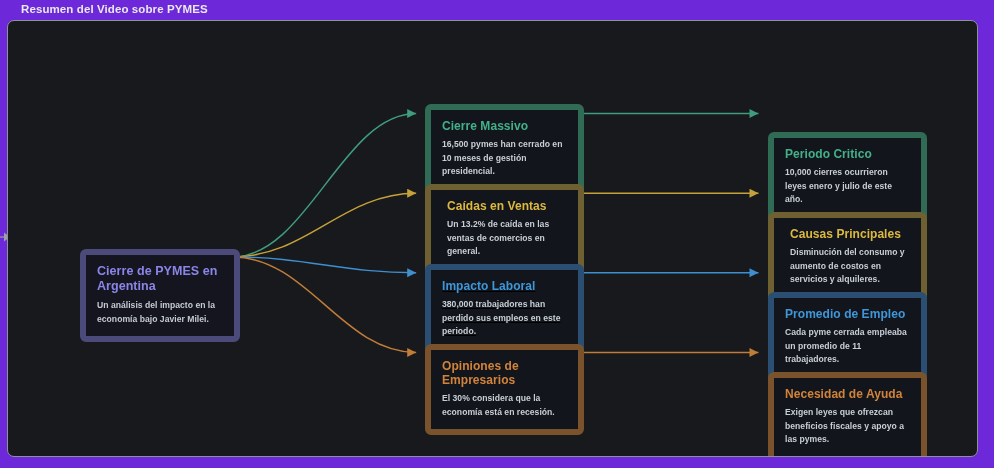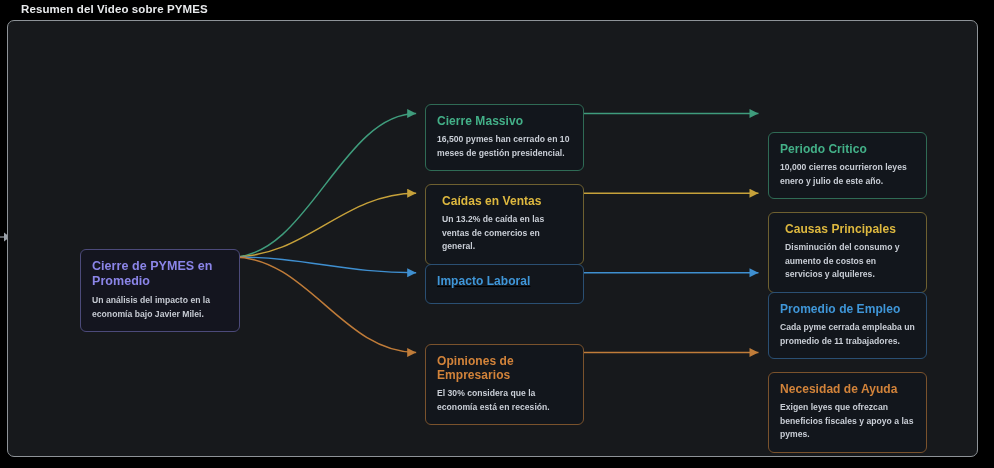--- a/index.html
+++ b/index.html
@@ -9,21 +9,21 @@
     width: 994px;
     height: 468px;
     overflow: hidden;
     font-family: "Liberation Sans", sans-serif;
   }
 
   #app {
     position: relative;
     width: 994px;
     height: 468px;
-    background: #000000;
+    background: #6d28d9;
   }
 
   
   .page-title {
     position: absolute;
     left: 21px;
     top: 3px;
     font-size: 11.5px;
     font-weight: bold;
     color: #e8eaec;
@@ -61,21 +61,21 @@
     top: 231px;
     width: 14px;
     height: 12px;
   }
 
   
   .node {
     position: absolute;
     box-sizing: border-box;
     background: #12161c;
-    border: 1px solid #b91c1c;
+    border: 6px solid #b91c1c;
     border-radius: 6px;
     padding: 9px 11px 10px 11px;
     overflow: hidden;
   }
 
   .node-title {
     font-size: 12px;
     font-weight: bold;
     line-height: 14px;
     margin: 0 0 5px 0;
@@ -164,36 +164,37 @@
       <path d="M225,237 C300,237 335,253 409,253" fill="none" stroke="#3f8fd0" stroke-width="1.5" marker-end="url(#ah-blue)"></path>
       <path d="M225,237 C300,237 335,333 409,333" fill="none" stroke="#c07c39" stroke-width="1.5" marker-end="url(#ah-orange)"></path>
 
       <path d="M570,93 L752,93" fill="none" stroke="#3f9c7c" stroke-width="1.5" marker-end="url(#ah-green)"></path>
       <path d="M570,173 L752,173" fill="none" stroke="#c6a13a" stroke-width="1.5" marker-end="url(#ah-yellow)"></path>
       <path d="M570,253 L752,253" fill="none" stroke="#3f8fd0" stroke-width="1.5" marker-end="url(#ah-blue)"></path>
       <path d="M570,333 L752,333" fill="none" stroke="#c07c39" stroke-width="1.5" marker-end="url(#ah-orange)"></path>
     </svg>
 
     <div class="node node-root">
-      <div class="node-title">Cierre de PYMES en Promedio</div>
+      <div class="node-title">Cierre de PYMES en Argentina</div>
       <div class="node-desc">Un análisis del impacto en la economía bajo Javier Milei.</div>
     </div>
 
     <div class="node node-mid node-mid-0 node-h-green">
       <div class="node-title">Cierre Massivo</div>
       <div class="node-desc">16,500 pymes han cerrado en 10 meses de gestión presidencial.</div>
     </div>
 
     <div class="node node-mid node-mid-1 node-h-yellow">
       <div class="node-title">Caídas en Ventas</div>
       <div class="node-desc">Un 13.2% de caída en las ventas de comercios en general.</div>
     </div>
 
     <div class="node node-mid node-mid-2 node-h-blue">
       <div class="node-title">Impacto Laboral</div>
+      <div class="node-desc">380,000 trabajadores han perdido sus empleos en este periodo.</div>
     </div>
 
     <div class="node node-mid node-mid-3 node-h-orange">
       <div class="node-title">Opiniones de Empresarios</div>
       <div class="node-desc">El 30% considera que la economía está en recesión.</div>
     </div>
 
     <div class="node node-leaf node-leaf-0 node-h-green">
       <div class="node-title">Periodo Critico</div>
       <div class="node-desc">10,000 cierres ocurrieron leyes enero y julio de este año.</div>

